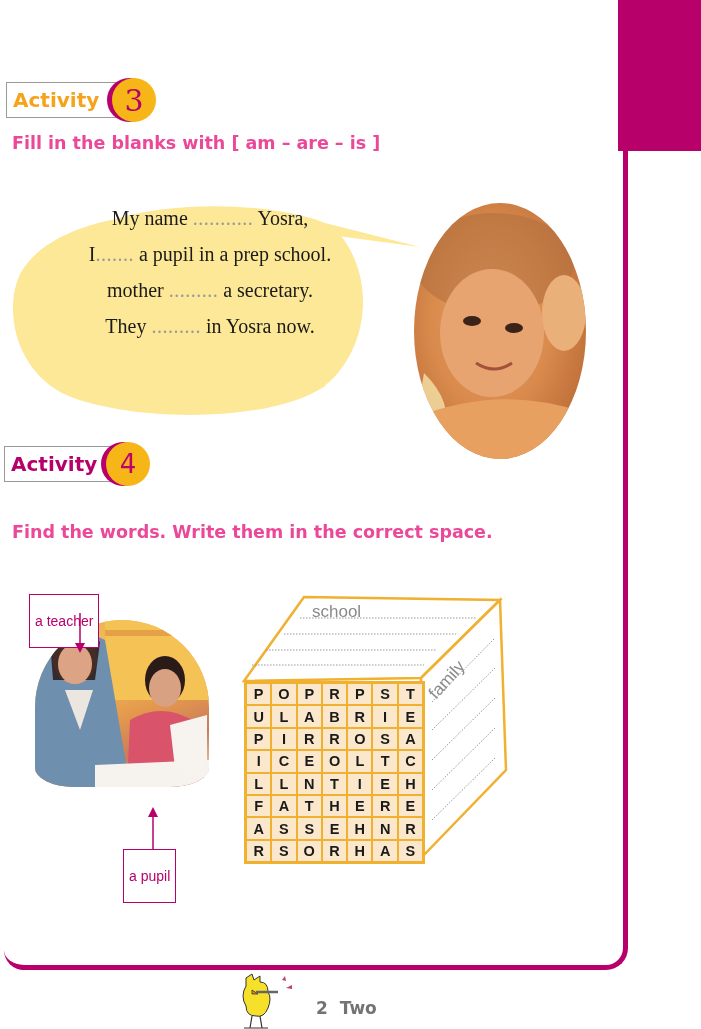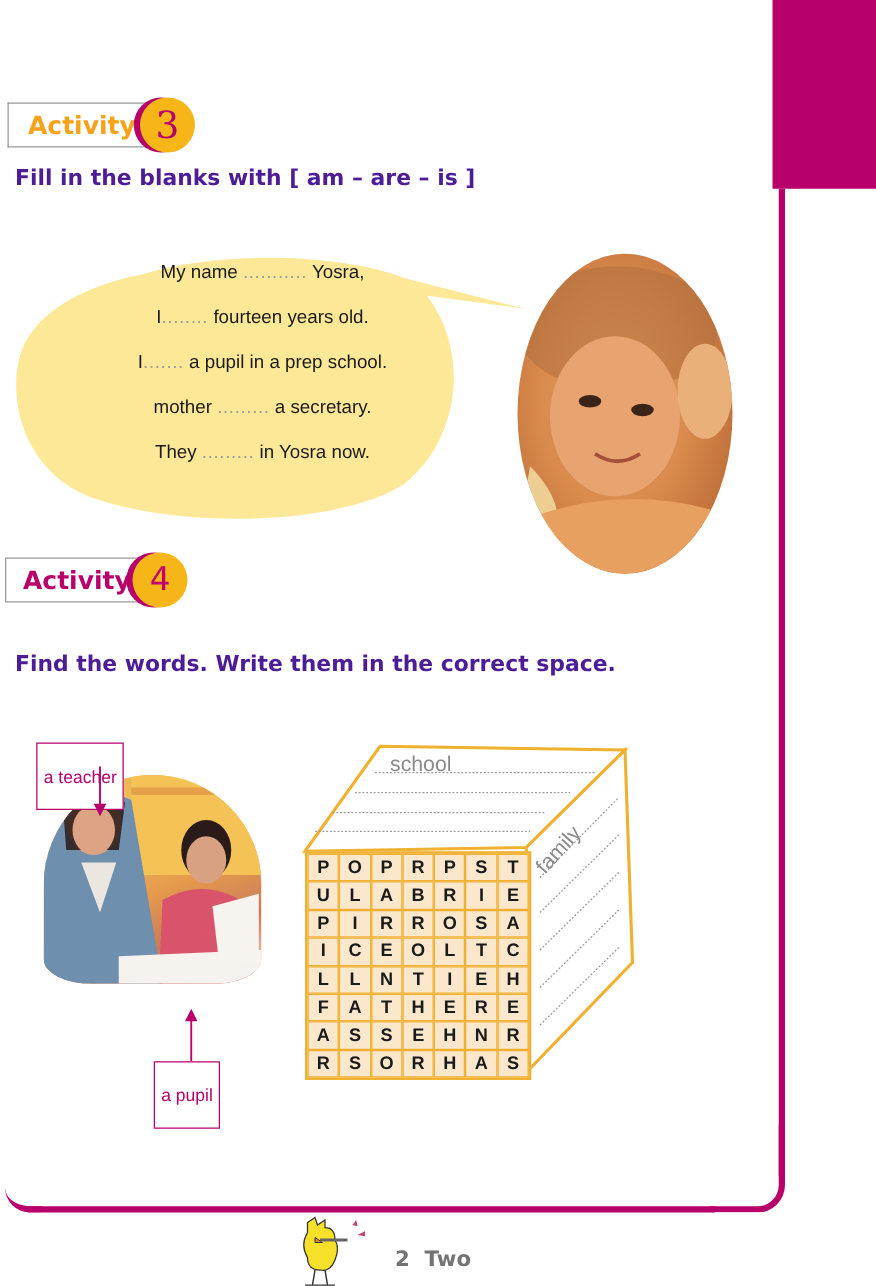--- a/index.html
+++ b/index.html
@@ -8,29 +8,29 @@
 
   
   .tab { left: 618px; top: 0; width: 83px; height: 151px; background: #b8006b; }
   .vline { left: 623px; top: 151px; width: 5px; height: 790px; background: #b8006b; }
   .corner-br { left: 568px; top: 900px; width: 60px; height: 70px; border-right: 5px solid #b8006b; border-bottom: 5px solid #b8006b; border-bottom-right-radius: 22px; box-sizing: border-box; }
   .hline { left: 22px; top: 965px; width: 550px; height: 5px; background: #b8006b; }
   .corner-bl { left: 4px; top: 950px; width: 30px; height: 20px; border-bottom: 5px solid #b8006b; border-bottom-left-radius: 26px; box-sizing: border-box; }
 
   
   .badge { height: 36px; }
-  .badge-box { position: absolute; left: 0; top: 0; height: 36px; border: 1.5px solid #999; border-right: none; background: #fff; box-sizing: border-box; display: flex; align-items: center; padding-left: 6px; justify-content: center; }
+  .badge-box { position: absolute; left: 0; top: 0; height: 36px; border: 1.5px solid #999; border-right: none; background: #fff; box-sizing: border-box; display: flex; align-items: center; padding-left: 6px; }
   .badge-label { font-family: "DejaVu Sans", sans-serif; font-weight: bold; font-size: 20px; }
   .badge-circle { position: absolute; top: -4px; width: 44px; height: 44px; border-radius: 50%; background: #f7b618; box-shadow: -5px 0 0 0 #b8006b; display: flex; align-items: center; justify-content: center; font-family: "DejaVu Serif", serif; font-size: 30px; color: #b8006b; }
 
-  .instruction { font-family: "DejaVu Sans", sans-serif; font-weight: bold; font-size: 17.5px; color: #4c1d95; white-space: nowrap; }
+  .instruction { font-family: "DejaVu Sans", sans-serif; font-weight: bold; font-size: 17.5px; color: #ec4899; white-space: nowrap; }
 
   
   .bubble { left: 10px; top: 190px; width: 410px; height: 245px; }
-  .bubble-text { left: 20px; top: 200px; width: 380px; text-align: center; font-family: Liberation Sans, sans-serif; font-size: 15px; color: #1a1a1a; }
+  .bubble-text { left: 20px; top: 200px; width: 380px; text-align: center; font-family: Liberation Serif, serif; font-size: 20px; color: #1a1a1a; }
   .bubble-text .line { height: 36px; line-height: 36px; white-space: nowrap; }
   .dots { color: #9a9a9a; letter-spacing: 0.5px; }
 
   
   .girl { left: 414px; top: 203px; width: 172px; height: 256px; border-radius: 50%; background: radial-gradient(ellipse at 45% 45%, #e9a46a 0%, #d98a4c 45%, #c0703a 75%, #e6a062 100%); overflow: hidden; }
 
   
   .classroom { left: 35px; top: 620px; width: 174px; height: 167px; overflow: hidden; border-radius: 90px 90px 40px 40px / 90px 90px 20px 20px; background: linear-gradient(160deg, #e8b04a 0%, #f2c060 30%, #e59a4c 55%, #c97b5b 75%, #f0e6d8 100%); }
 
   .label-box { border: 1.5px solid #b8006b; background: #fff; font-family: "Liberation Sans", sans-serif; font-size: 14px; color: #b8006b; padding: 17px 5px; line-height: 18px; white-space: nowrap; }
@@ -59,21 +59,20 @@
 </div>
 
 <div class="abs instruction" style="left:12px; top:133px;">Fill in the blanks with [ am – are – is ]</div>
 
 <svg class="abs bubble" width="470" height="250" viewBox="0 0 470 250">
   <path d="M 120 18 C 200 -6 310 2 360 22 L 470 50 L 380 38 C 420 90 410 170 360 210 C 300 250 150 252 70 222 C 5 196 -8 120 12 80 C 30 48 70 28 120 18 Z" fill="#fde897"></path>
 </svg>
 
 <div class="abs bubble-text">
   <div class="line"><span>My name </span><span class="dots">...........</span><span> Yosra,</span></div>
-  <div class="line"><span>I</span><span class="dots">........</span><span> fourteen years old.</span></div>
   <div class="line"><span>I</span><span class="dots">.......</span><span> a pupil in a prep school.</span></div>
   <div class="line"><span>mother </span><span class="dots">.........</span><span> a secretary.</span></div>
   <div class="line"><span>They </span><span class="dots">.........</span><span> in Yosra now.</span></div>
 </div>
 
 <div class="abs girl">
   <svg width="172" height="256" viewBox="0 0 172 256">
     <ellipse cx="80" cy="60" rx="80" ry="50" fill="#b07040" opacity="0.55"></ellipse>
     <ellipse cx="78" cy="130" rx="52" ry="64" fill="#e8a470"></ellipse>
     <ellipse cx="58" cy="118" rx="9" ry="5" fill="#3a2418"></ellipse>

